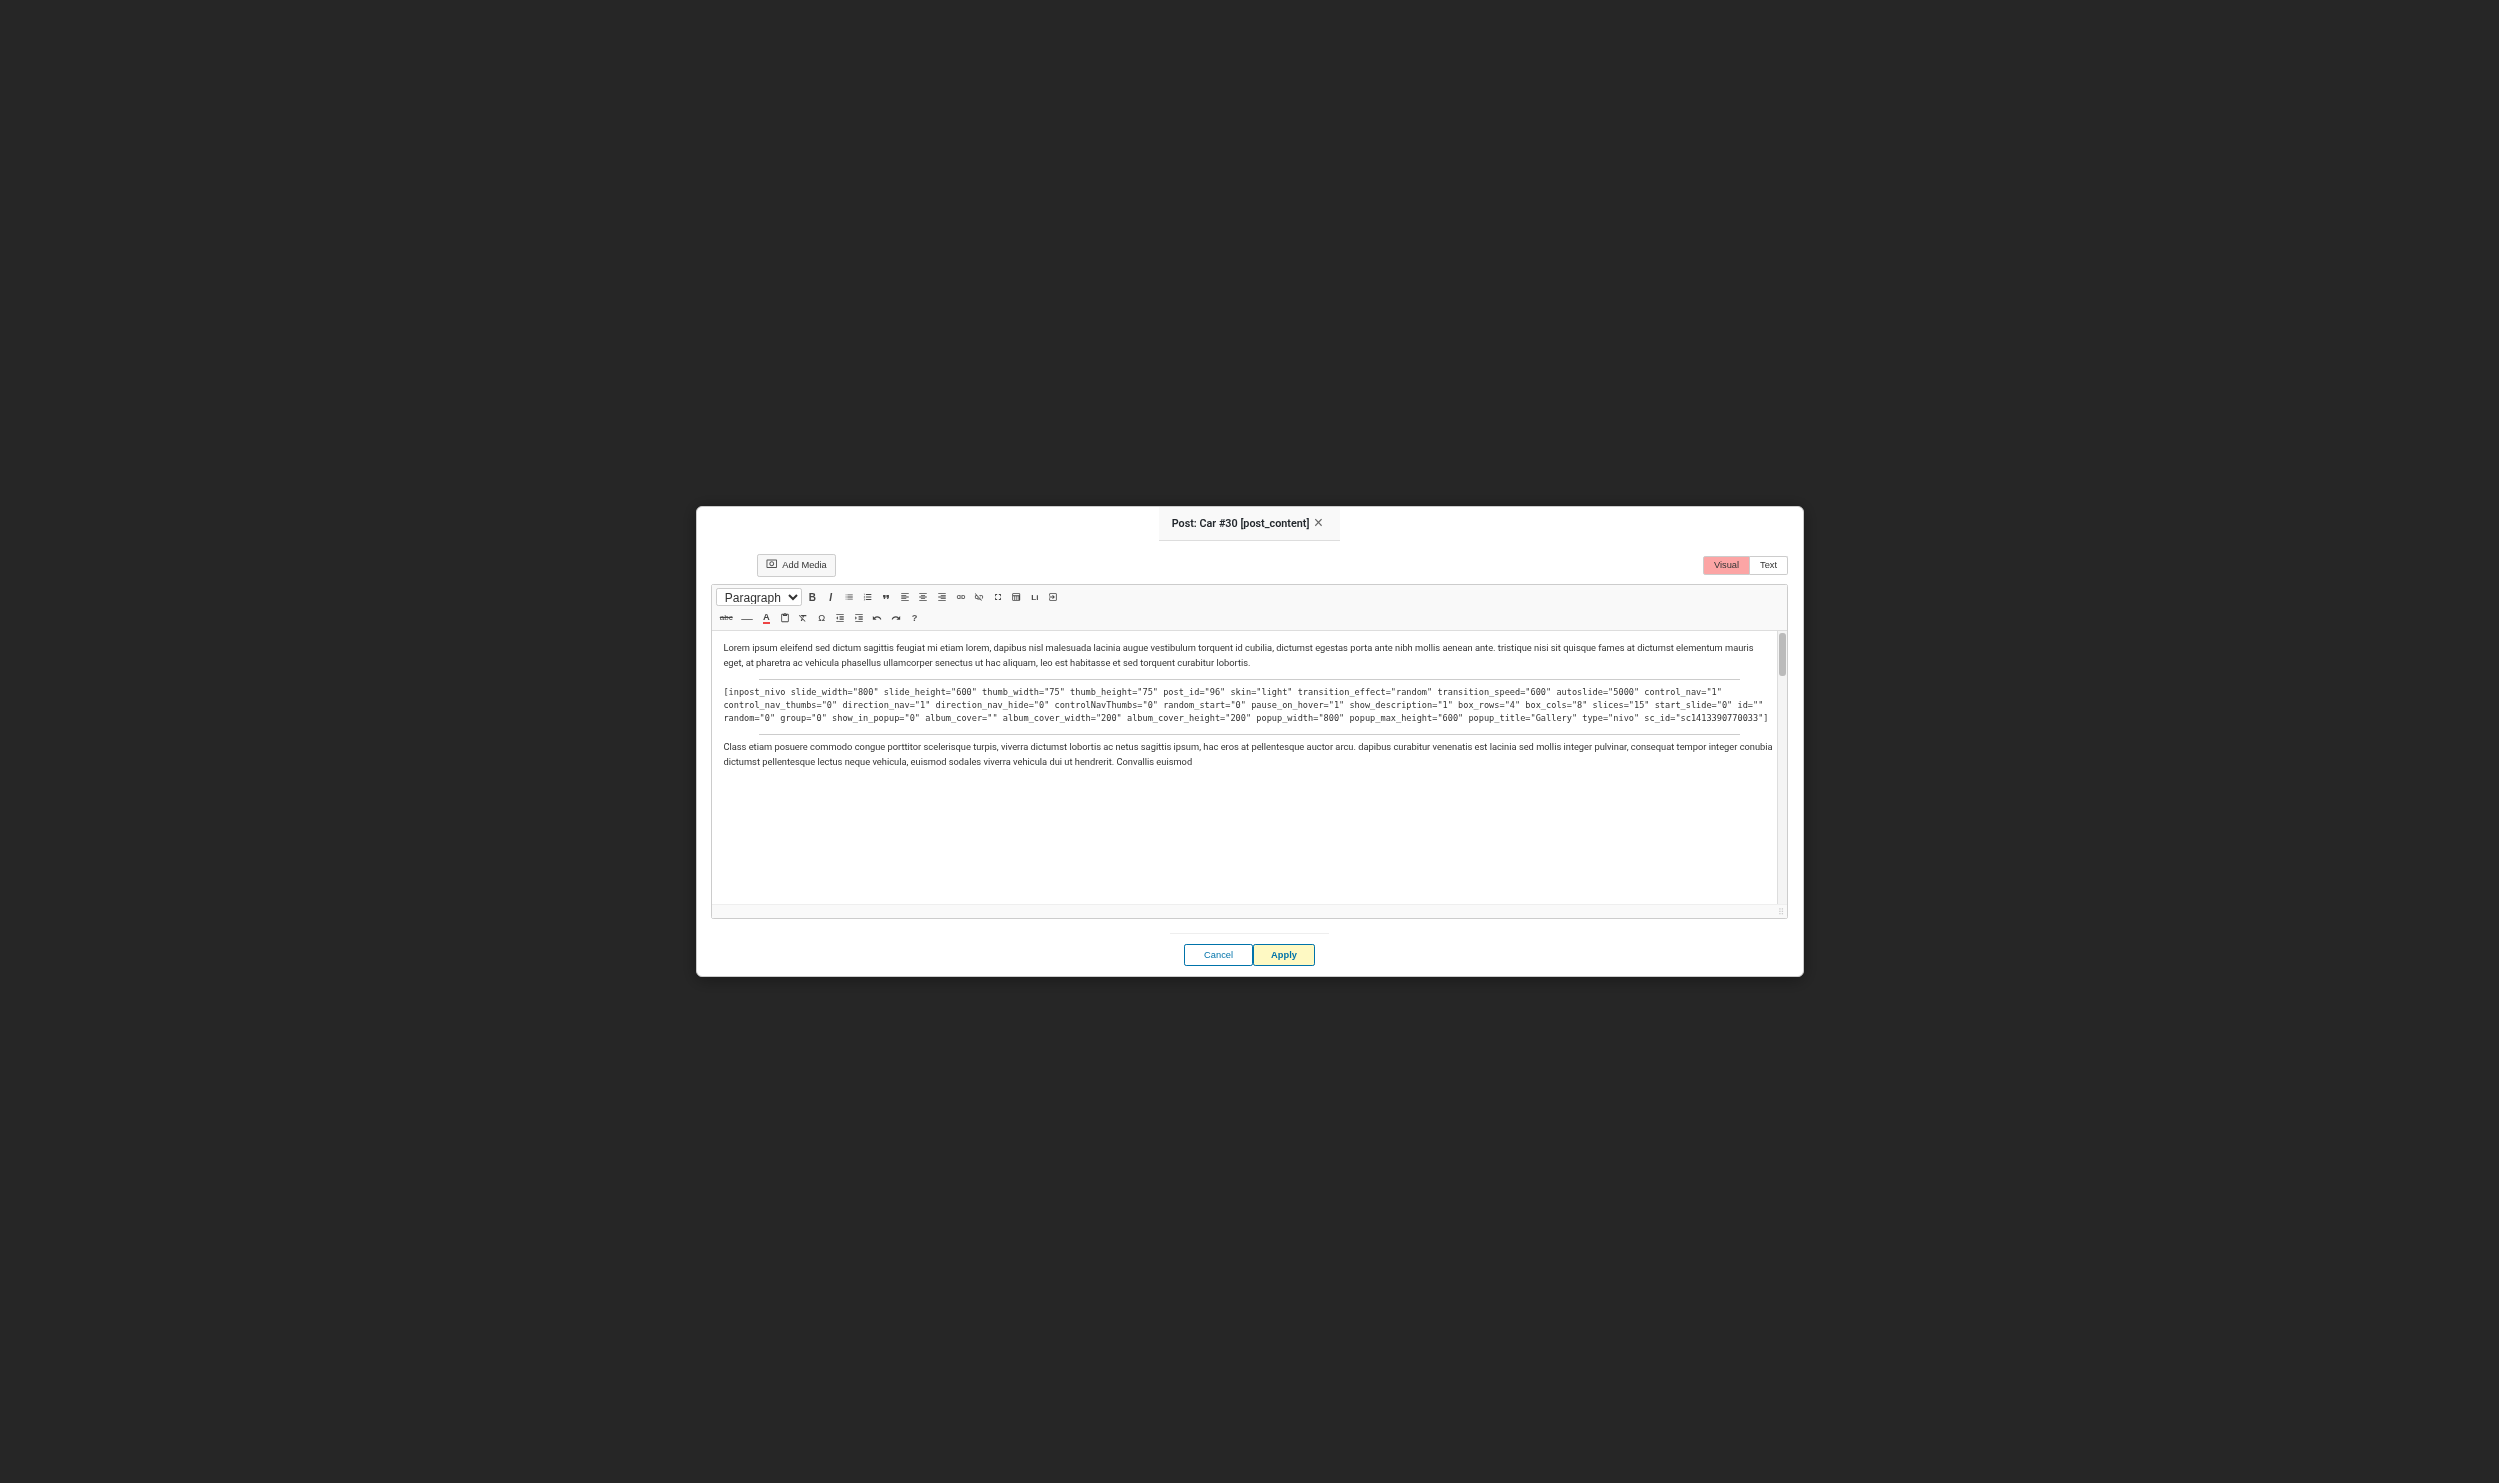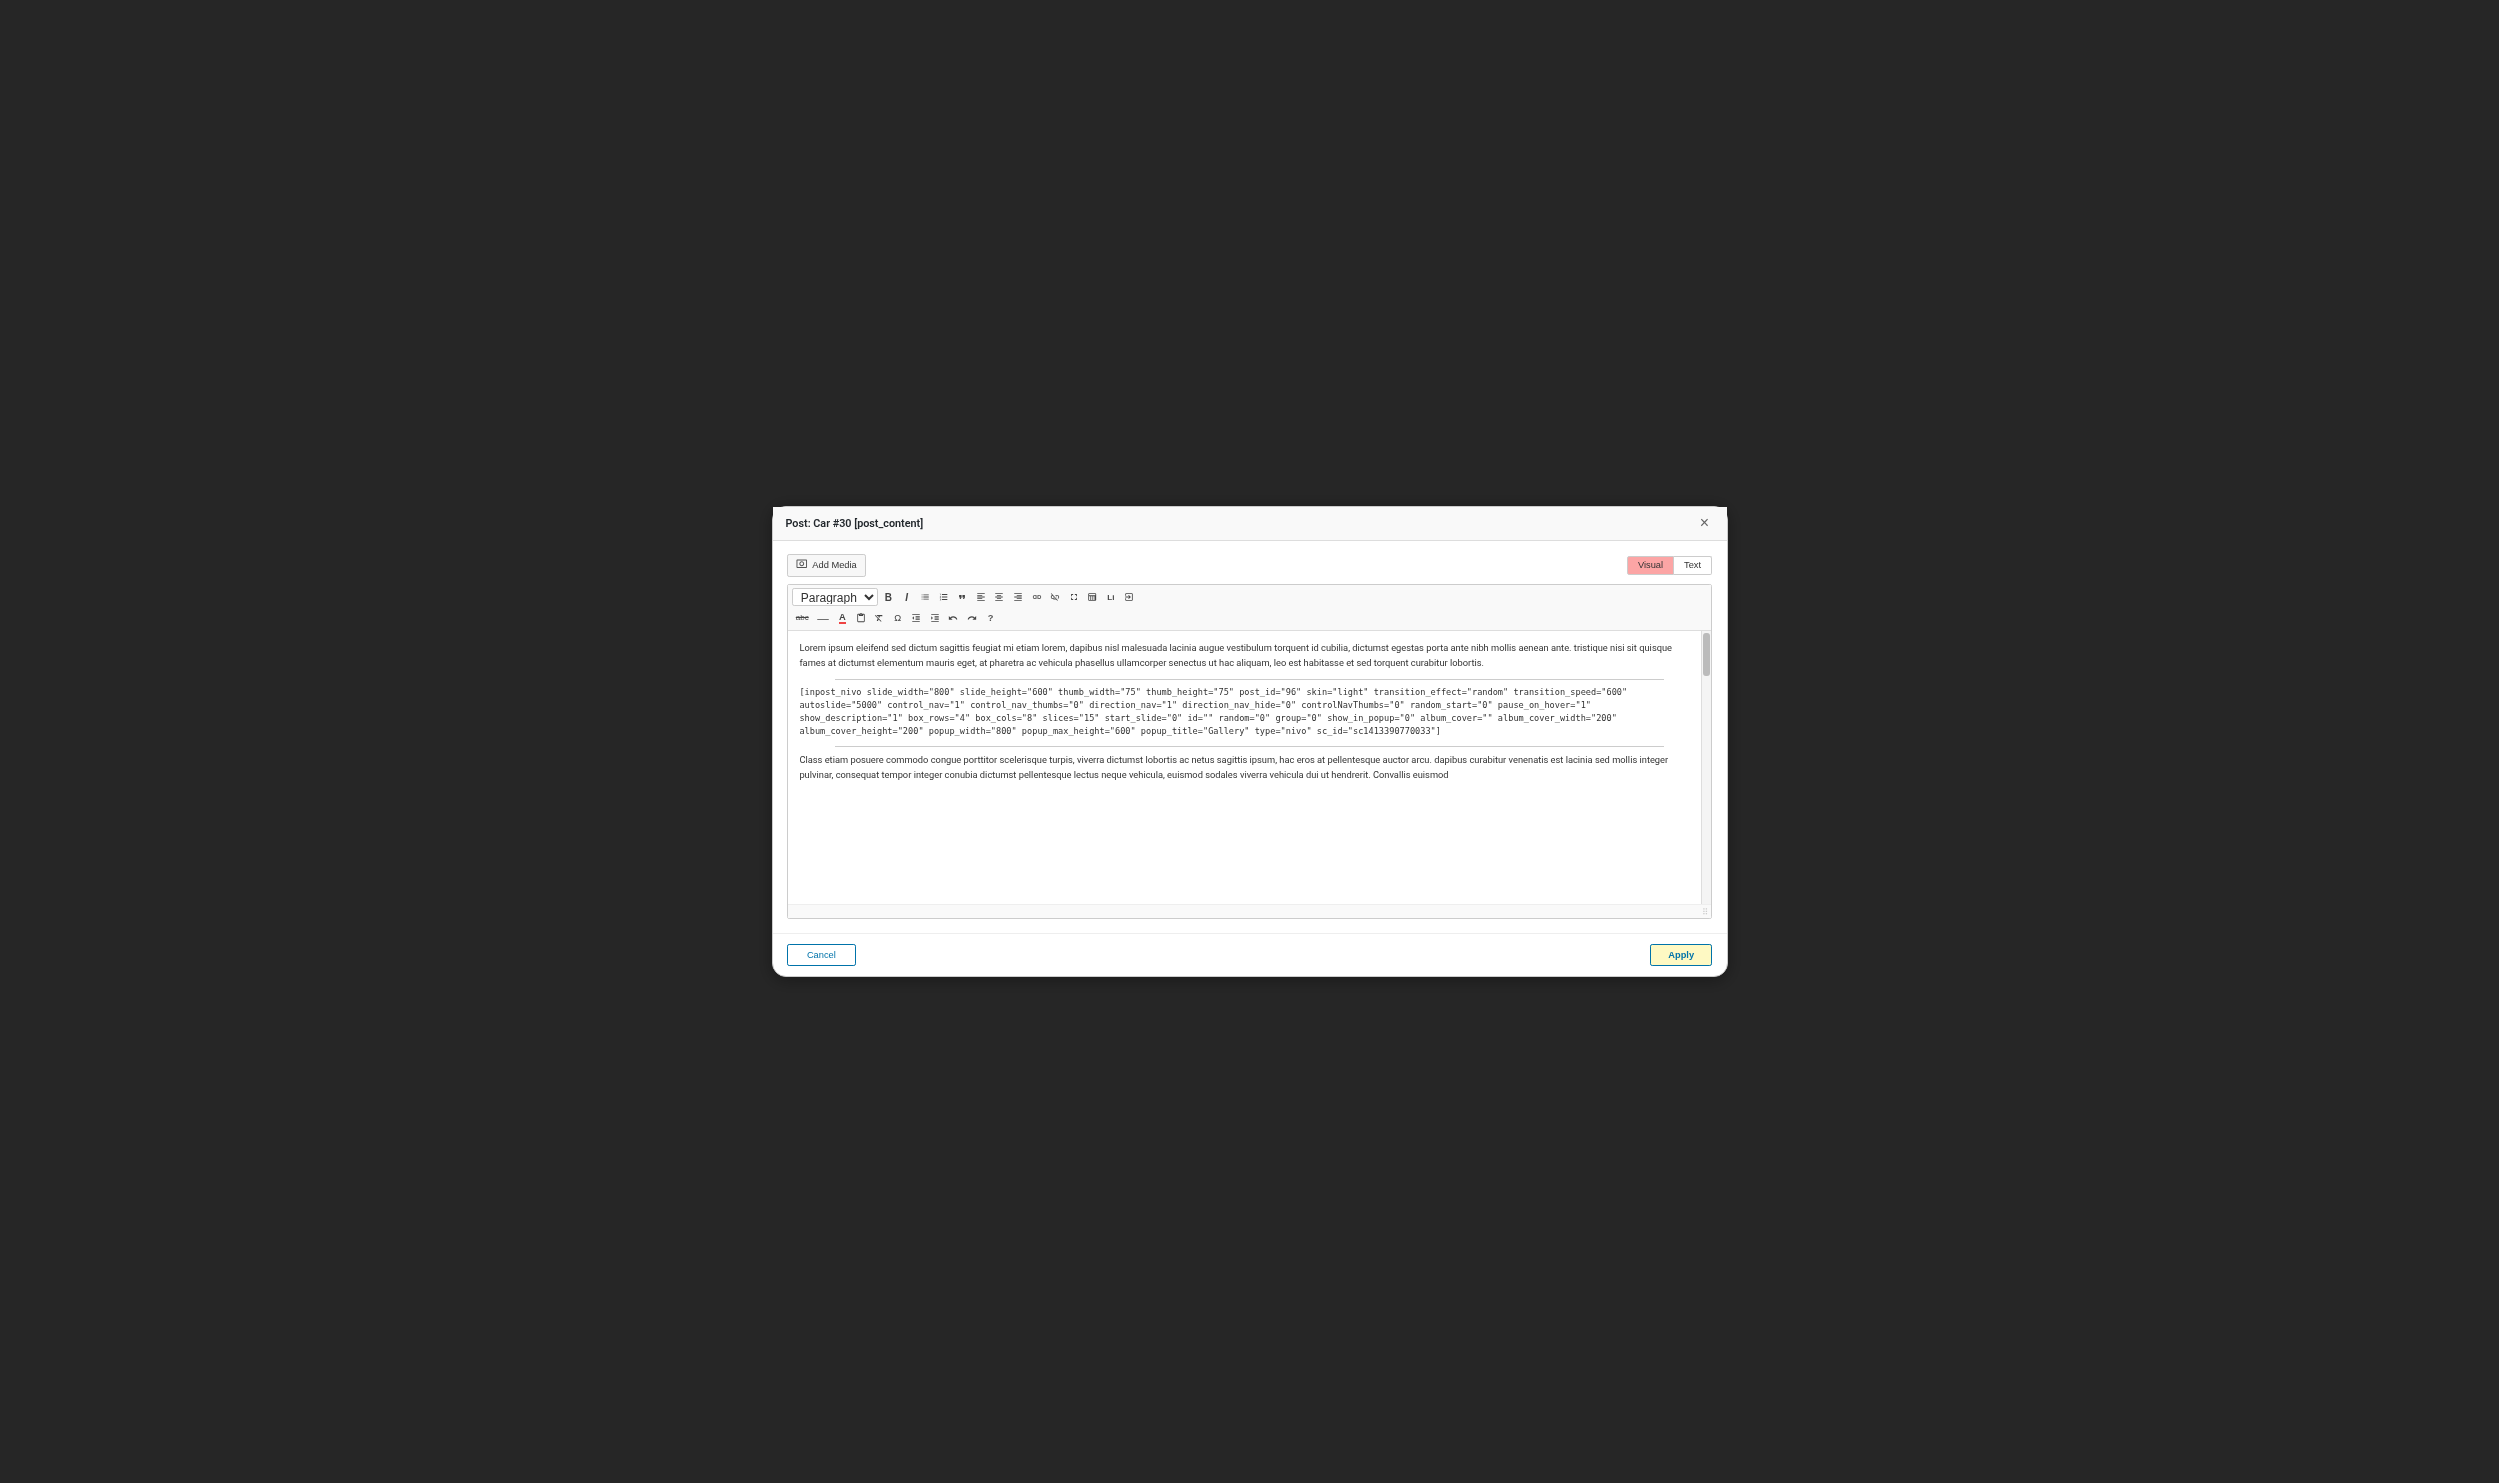--- a/index.html
+++ b/index.html
@@ -20,26 +20,27 @@
       background: rgba(0,0,0,0.55);
       display: flex;
       align-items: center;
       justify-content: center;
       z-index: 100;
     }
 
     .modal {
       background: #fff;
       border: 0.7px solid #ccc;
-      border-radius: 14px;
-      width: 956px;
+      border-radius: 6px;
+      width: 1108px;
       max-width: 98vw;
       display: flex;
       flex-direction: column;
       box-shadow: 0 2.9px 17px rgba(0,0,0,0.35);
+      align-items: center;
     }
 
     .modal-header {
       display: flex;
       align-items: center;
       justify-content: space-between;
       padding: 7.2px 13px;
       border-bottom: 0.7px solid #ddd;
       background: #f9f9f9;
     }
@@ -64,20 +65,21 @@
       padding: 13px 14.4px 7.2px 14.4px;
       display: flex;
       flex-direction: column;
       gap: 7.2px;
     }
 
     .toolbar-row-top {
       display: flex;
       align-items: center;
       justify-content: space-between;
+      margin-left: 46px;
     }
 
     .add-media-btn {
       display: flex;
       align-items: center;
       gap: 4.3px;
       border: 0.7px solid #ccc;
       background: #f7f7f7;
       border-radius: 2.2px;
       padding: 3.6px 8.6px;

